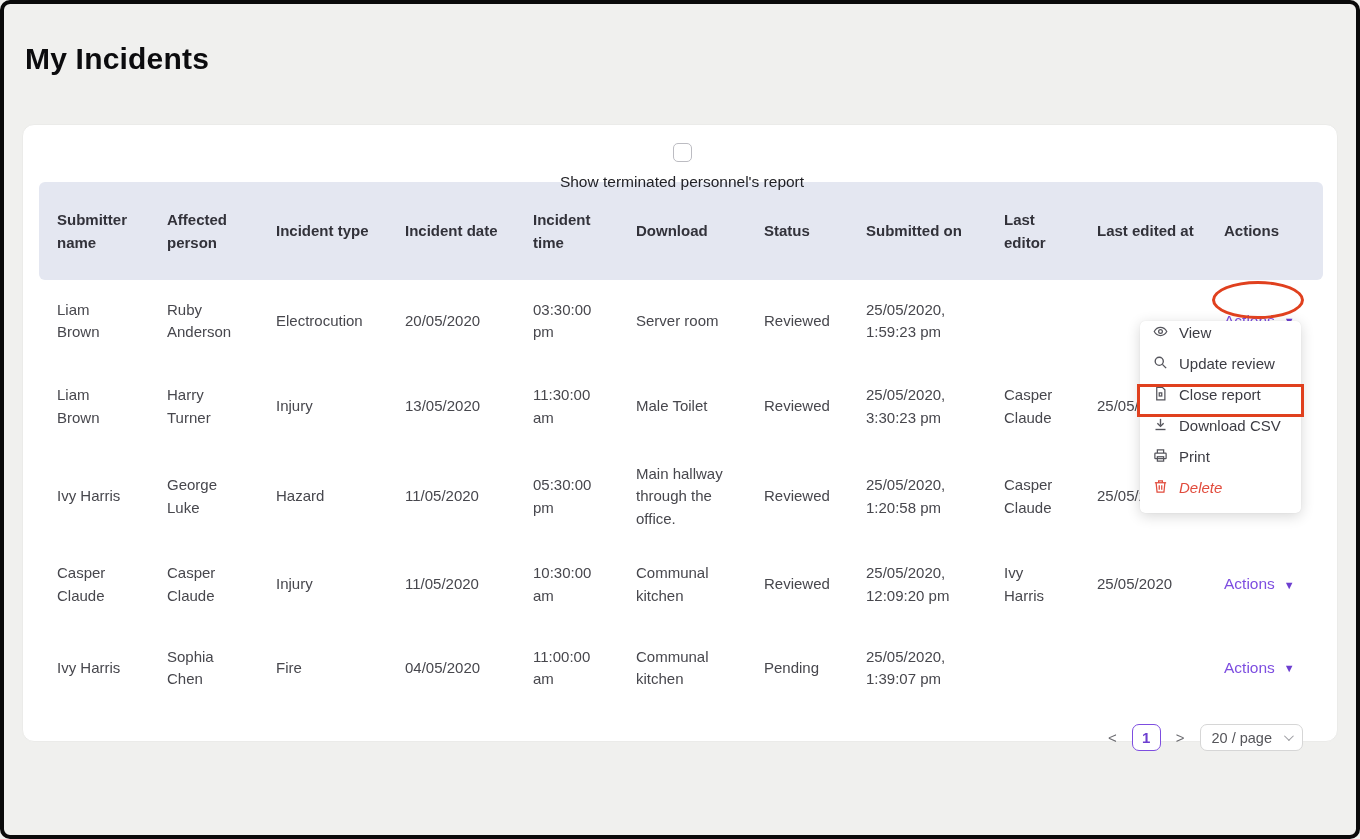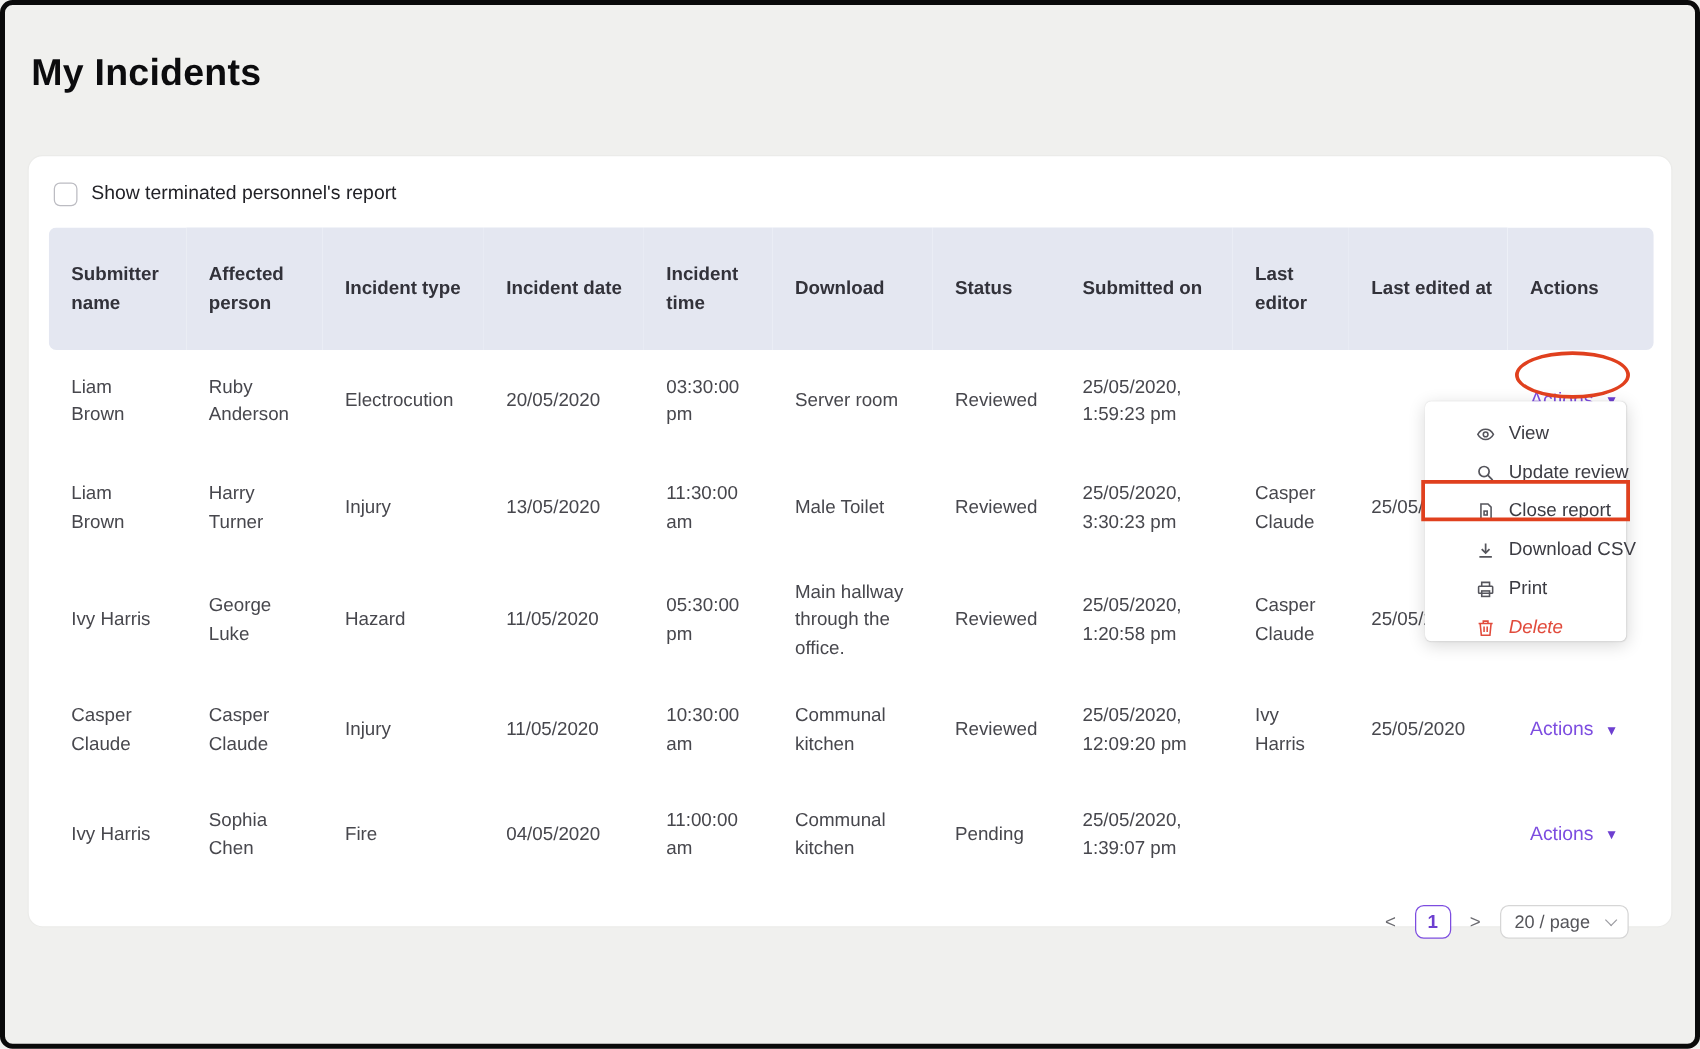--- a/index.html
+++ b/index.html
@@ -20,21 +20,21 @@
   .page-title {
     position:absolute; left:25px; top:42px;
     font-size:30px; font-weight:800; color:#0c0c0e;
     letter-spacing:.2px;
   }
   .card {
     position:absolute; left:22px; top:124px; width:1316px; height:618px;
     background:#ffffff; border:1px solid #ebebe9; border-radius:12px;
     padding:18px 16px 16px 16px;
   }
-  .filter-row { display:flex; align-items:center; gap:11px; height:24px; margin-left:4px; }
+  .filter-row { display:flex; align-items:center; gap:11px; height:24px; margin-left:4px;flex-direction:column; }
   .checkbox {
     width:19px; height:19px; border:1.6px solid #bcbcc2; border-radius:5px;
     background:#fff; cursor:pointer; flex:0 0 auto;
   }
   .filter-label { font-size:15.5px; color:#222227; }
 
   table.incidents { border-collapse:collapse; table-layout:fixed; width:1284px; margin-top:15px; }
   table.incidents thead tr { background:#e4e7f1; height:98px;margin-left:30px; }
   table.incidents thead th:first-child { border-radius:6px 0 0 6px; }
   table.incidents thead th:last-child { border-radius:0 6px 6px 0; }
@@ -77,23 +77,23 @@
     width:7px; height:7px; border-right:1.6px solid #9b9ba0; border-bottom:1.6px solid #9b9ba0;
     transform:rotate(45deg) translateY(-2px);
   }
 
   .dropdown {
     position:absolute; left:1140px; top:321px; width:161px; z-index:30;
     background:#fff; border-radius:5px; padding:3px 0;
     box-shadow:0 3px 14px rgba(0,0,0,.16), 0 0 1px rgba(0,0,0,.12);
   }
   .menu-item {
-    display:flex; align-items:flex-end; gap:11px; height:31px; padding:0 13px;
+    display:flex; align-items:flex-start; gap:11px; height:31px; padding:0 13px;
     font-size:15px; color:#3c3c43; cursor:pointer; background:none; border:none; width:100%;
-    font-family:inherit; text-align:left;margin-left:28px;
+    font-family:inherit; text-align:left;
   }
   .menu-item svg { flex:0 0 auto; }
   .menu-item.danger { color:#e14b3c;font-style:italic; }
 
   .annotation-ellipse {
     position:absolute; left:1212px; top:281px; width:92px; height:38px;
     border:3px solid #e0401e; border-radius:50%;
     z-index:40; pointer-events:none;
   }
   .annotation-box {

